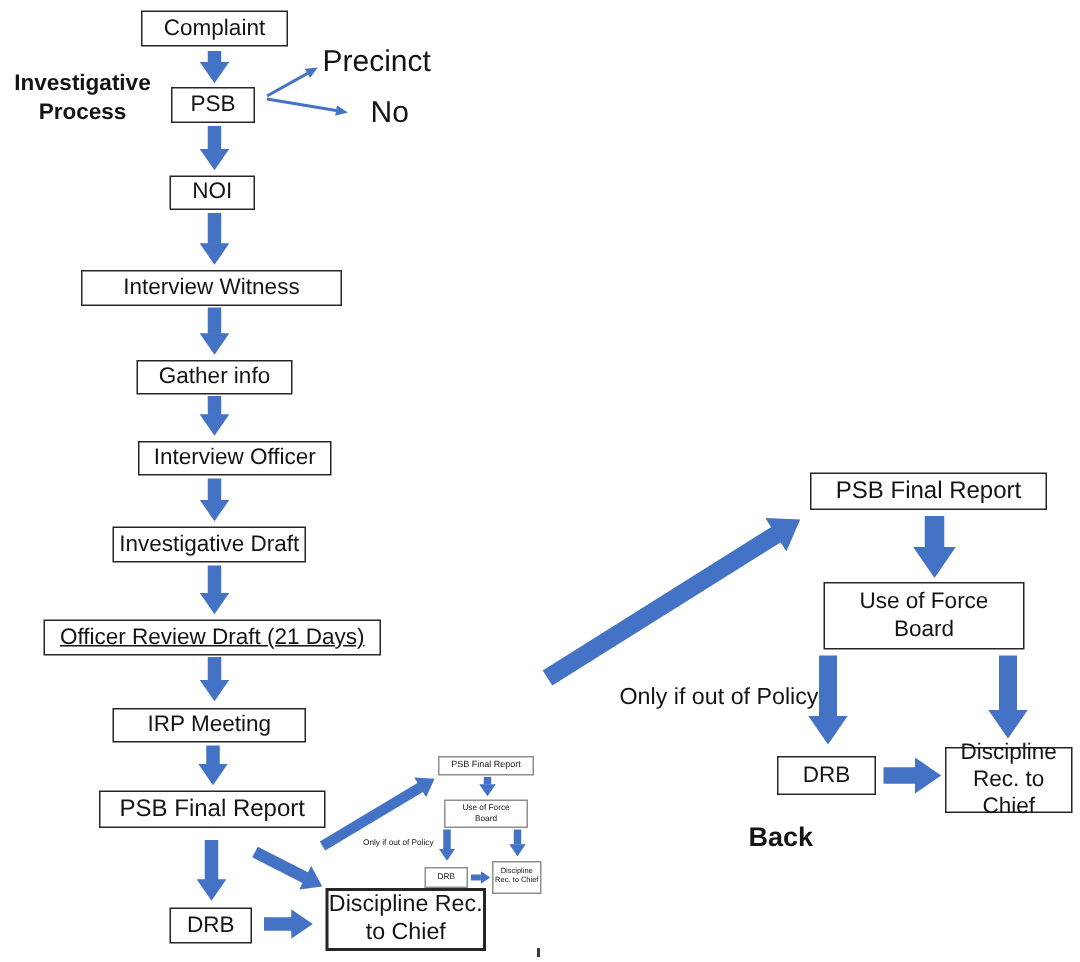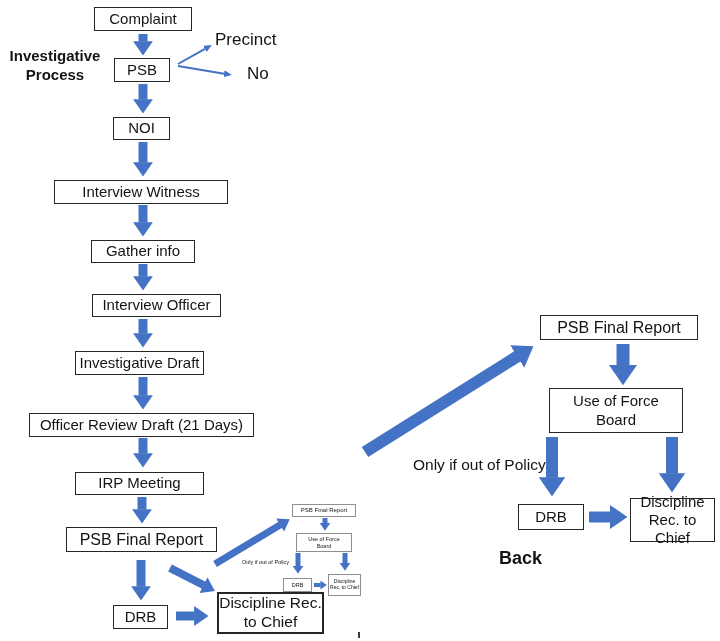--- a/index.html
+++ b/index.html
@@ -9,21 +9,21 @@
   .arr{stroke:var(--arrow,#4472C4);fill:none;}
   .ah{fill:var(--arrow,#4472C4);}
   .box{position:absolute;background:#fff;border:1.6px solid #262626;
        display:flex;align-items:center;justify-content:center;
        font-size:15px;line-height:1.22;text-align:center;white-space:nowrap;
        box-sizing:border-box;}
   .box.wrap{white-space:pre-line;}
   .box.mini{border:1px solid #8f8f8f;font-size:5.5px;line-height:1.15;white-space:pre-line;padding:0;}
   .lbl{position:absolute;}
   .bold-title{font-weight:bold;font-size:15px;line-height:1.24;text-align:center;white-space:pre-line;}
-  .branch{font-size:17px;}
+  .branch{font-size:20px;}
   .note{font-size:15.5px;}
   .note-mini{font-size:5.5px;}
   .back{font-size:18px;font-weight:600;}
   .stray{position:absolute;background:#3a3a3a;}
 </style>
 </head>
 <body>
 
 <div class="canvas">
 
@@ -69,21 +69,21 @@
   <div class="lbl bold-title" style="left:0px;top:47px;width:110px;">Investigative
 Process</div>
 
   <div class="box" style="left:94px;top:7px;width:98px;height:24px;">Complaint</div>
   <div class="box" style="left:114px;top:58px;width:56px;height:24px;">PSB</div>
   <div class="box" style="left:113px;top:117px;width:57px;height:23px;">NOI</div>
   <div class="box" style="left:54px;top:180px;width:174px;height:24px;">Interview Witness</div>
   <div class="box" style="left:91px;top:240px;width:104px;height:23px;">Gather info</div>
   <div class="box" style="left:92px;top:294px;width:129px;height:23px;">Interview Officer</div>
   <div class="box" style="left:75px;top:351px;width:129px;height:24px;">Investigative Draft</div>
-  <div class="box" style="left:29px;top:413px;width:225px;height:24px;">Officer Review Draft (21 Days)</div>
+  <div class="box" style="left:29px;top:413px;width:225px;height:24px;text-decoration:underline;">Officer Review Draft (21 Days)</div>
   <div class="box" style="left:75px;top:472px;width:129px;height:23px;">IRP Meeting</div>
   <div class="box" style="left:66px;top:527px;width:151px;height:25px;font-size:16px;">PSB Final Report</div>
   <div class="box" style="left:113px;top:605px;width:55px;height:24px;">DRB</div>
   <div class="box wrap" style="left:217px;top:592px;width:107px;height:42px;font-size:15.5px;border-width:2px;">Discipline Rec.
 to Chief</div>
 
   <div class="lbl branch" style="left:215px;top:30px;">Precinct</div>
   <div class="lbl branch" style="left:247px;top:64px;">No</div>
 
   <div class="box" style="left:540px;top:315px;width:158px;height:25px;font-size:16px;">PSB Final Report</div>

